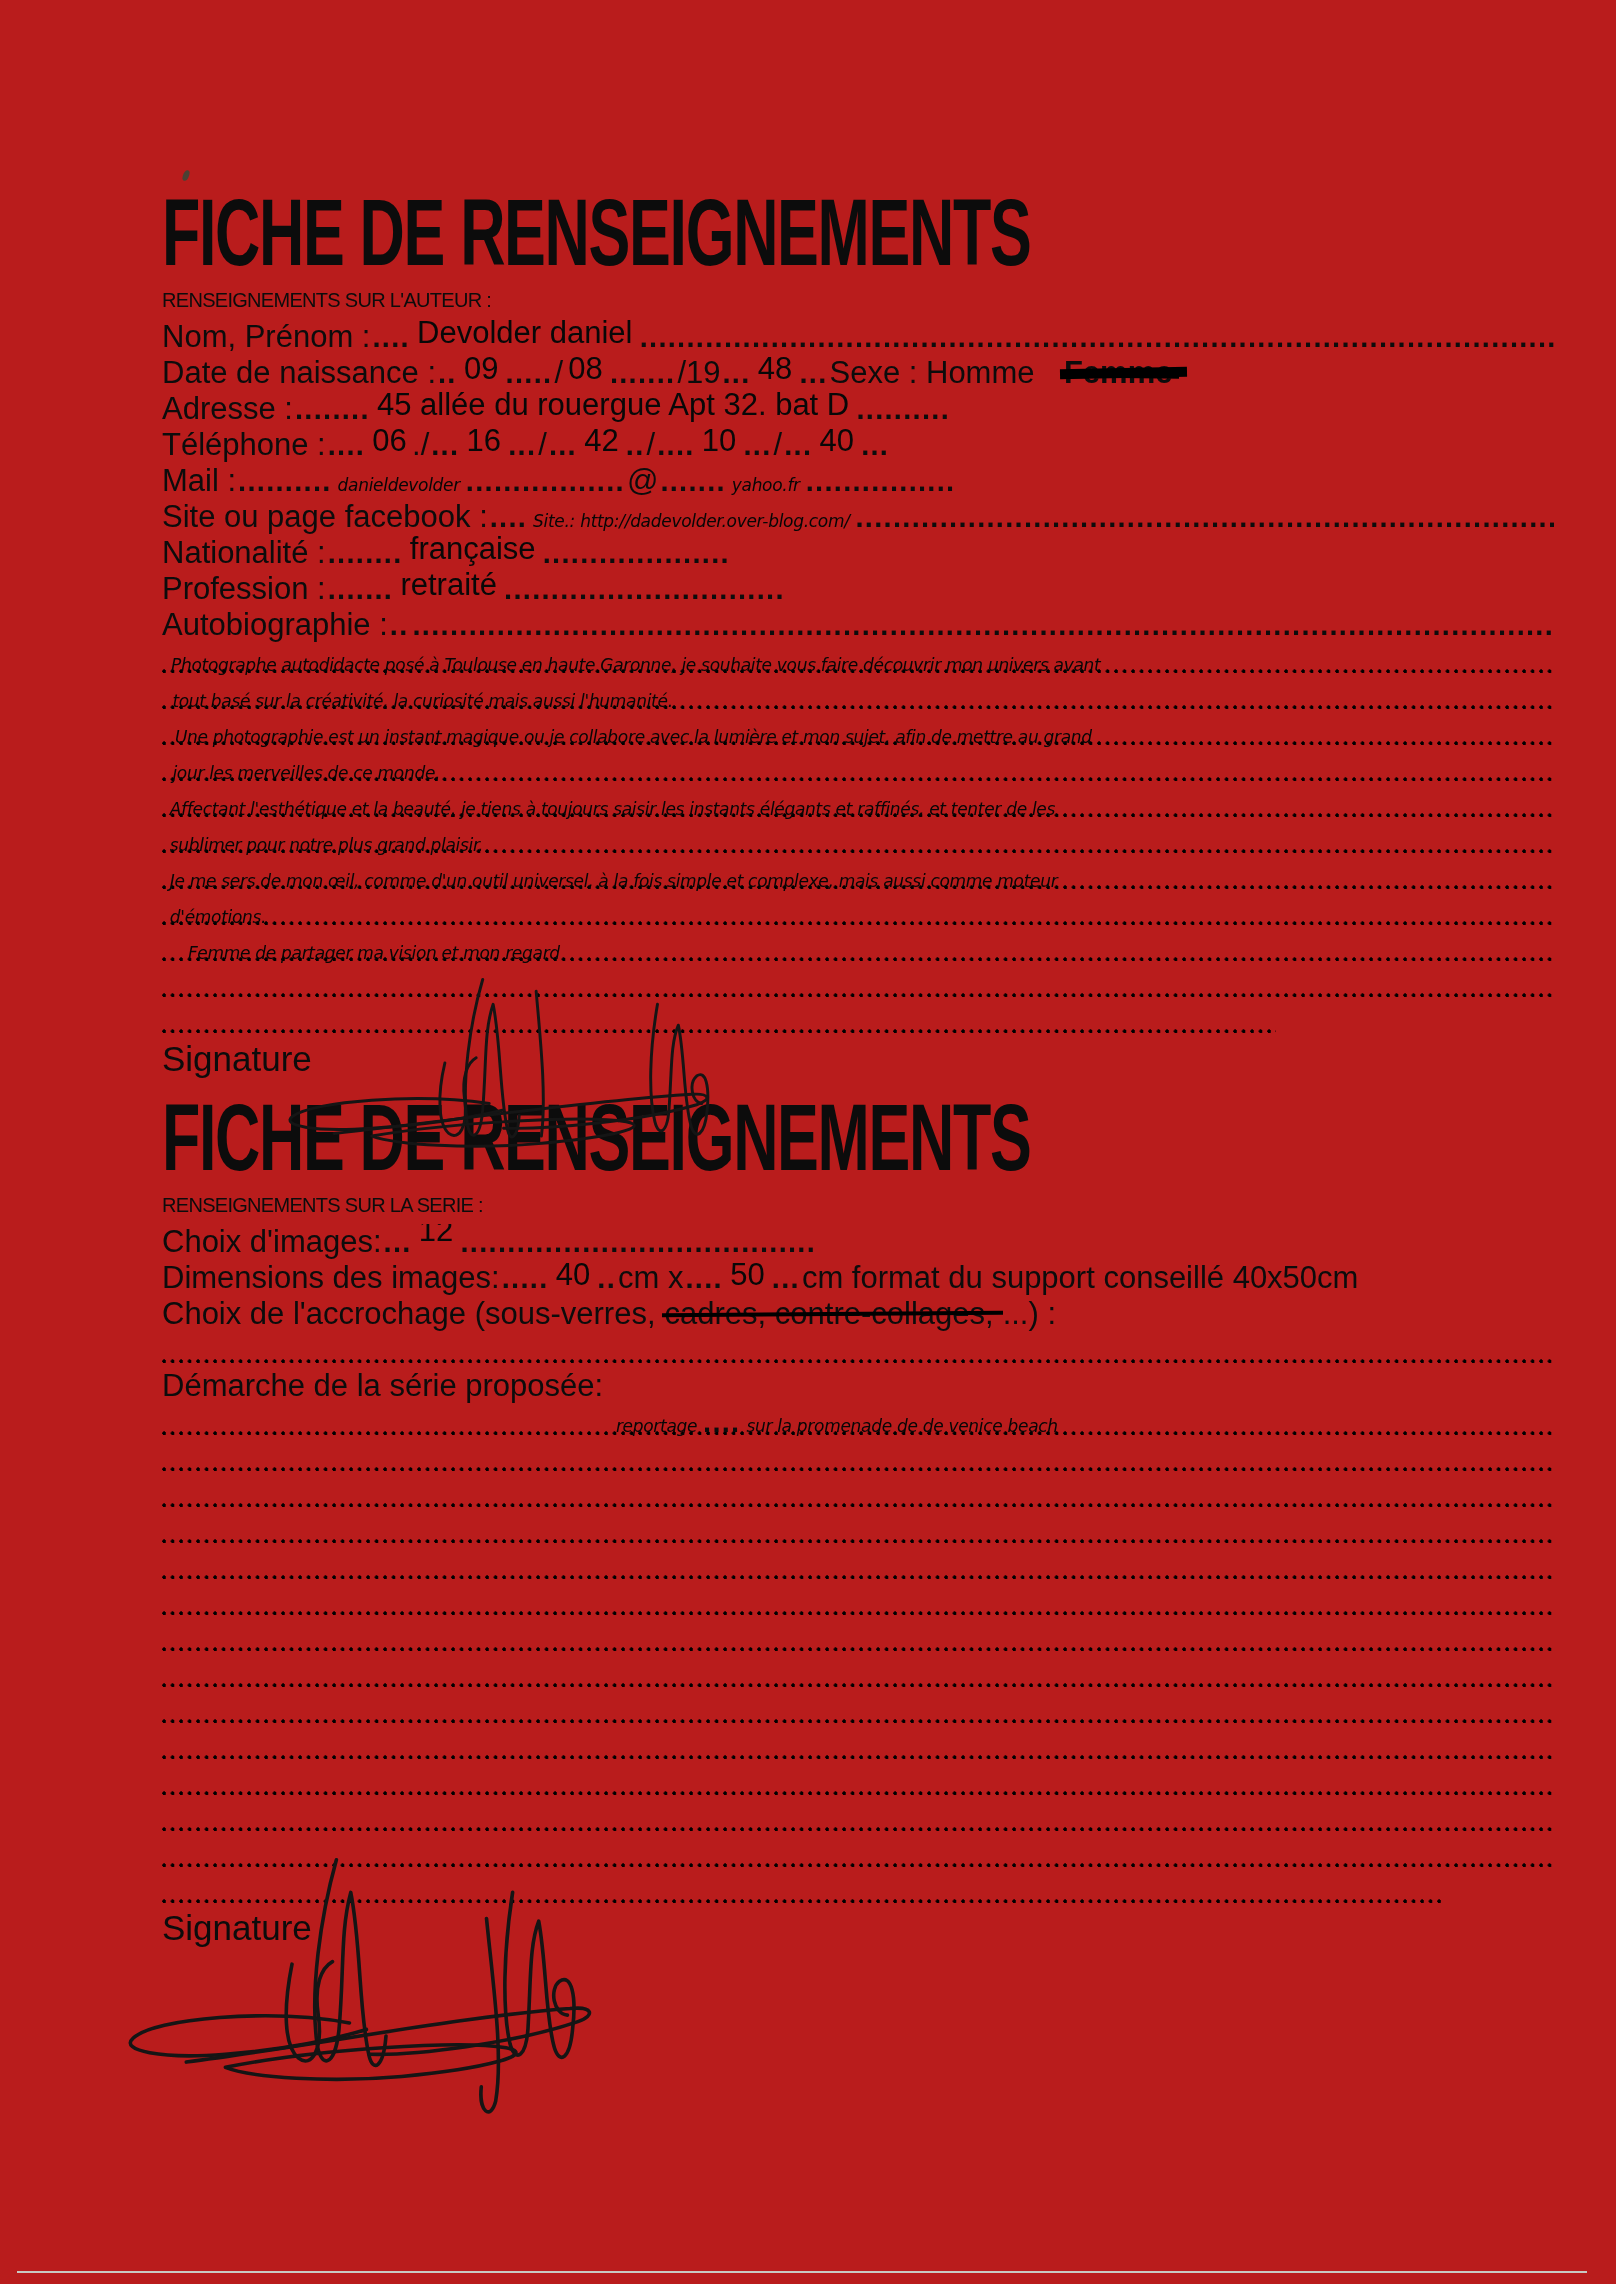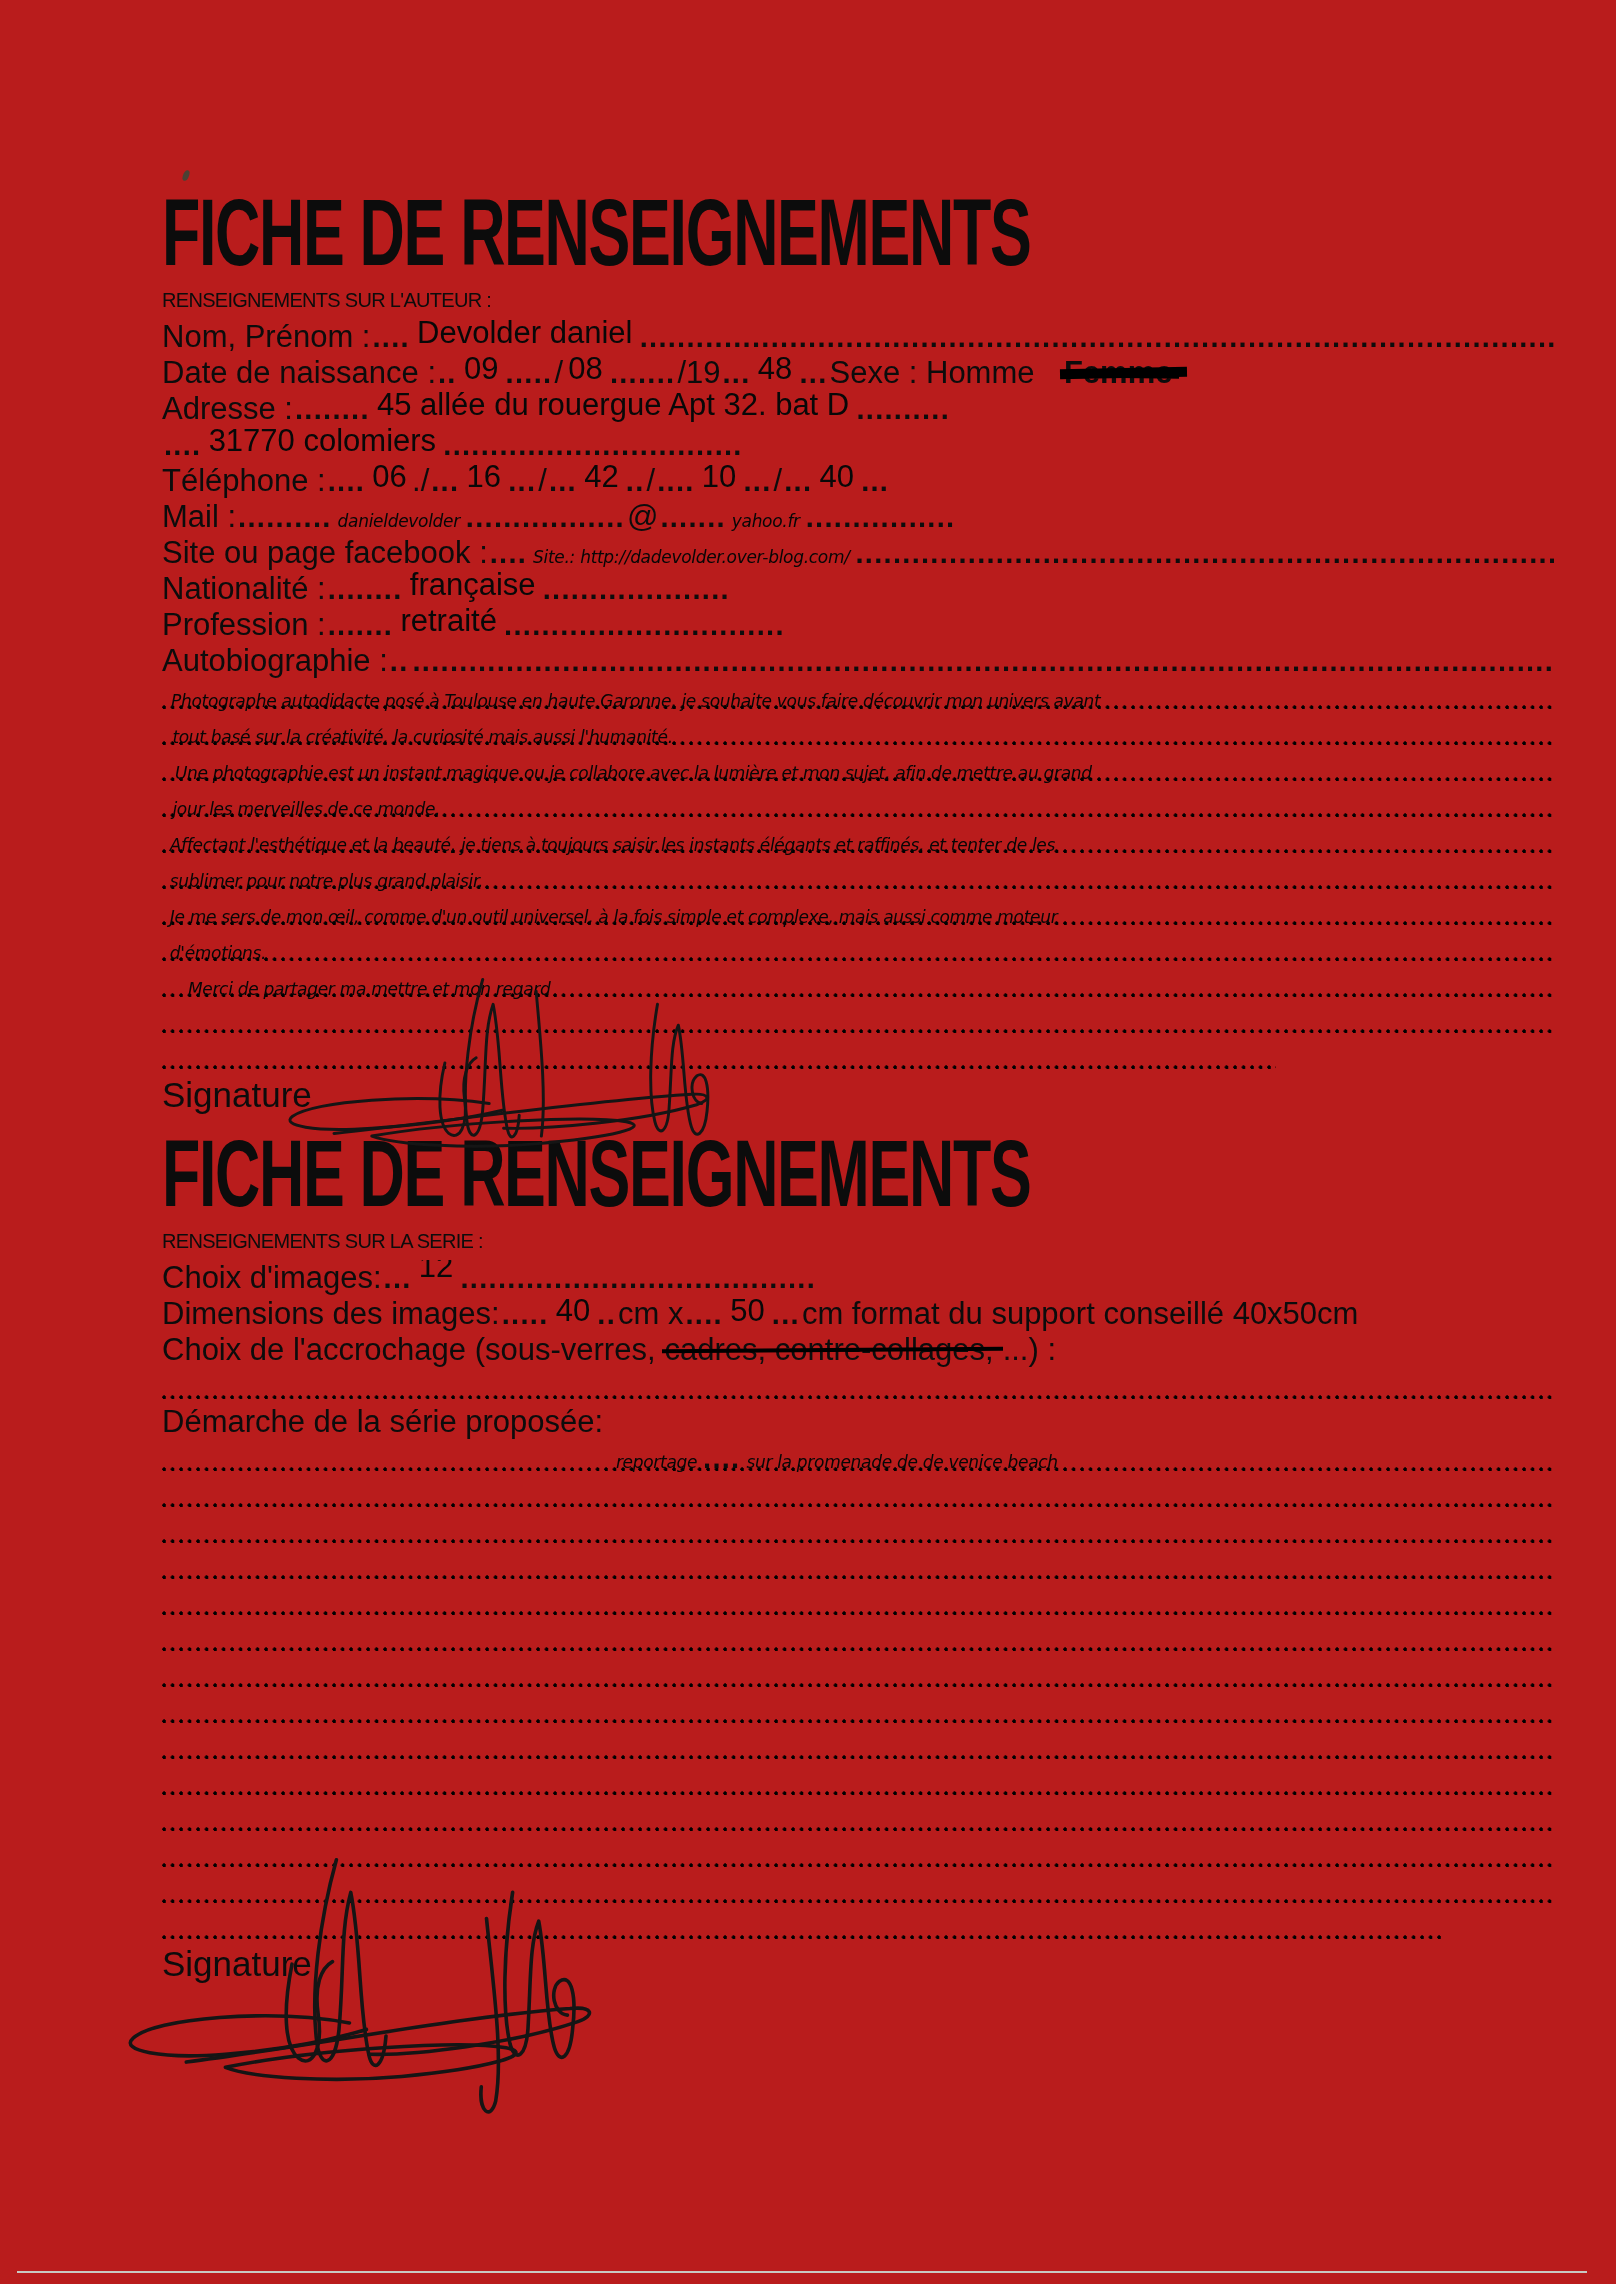--- a/index.html
+++ b/index.html
@@ -65,36 +65,35 @@
   <div class="speck"></div>
 
   <div class="content">
 
     <h1 class="doc-title">FICHE DE RENSEIGNEMENTS</h1>
     <div class="subtitle">RENSEIGNEMENTS SUR L'AUTEUR :</div>
     <div class="rows">
         <div class="row"><span class="print">Nom, Prénom :</span><span class="dots">....</span><span class="hand">Devolder daniel</span><span class="dots">............................................................................................................................................................................................................................................................................................................</span></div>
         <div class="row"><span class="print">Date de naissance :</span><span class="dots">..</span><span class="hand">09</span><span class="dots">.....</span><span class="print">/</span><span class="hand">08</span><span class="dots">.......</span><span class="print">/19</span><span class="dots">...</span><span class="hand">48</span><span class="dots">...</span><span class="print">Sexe : Homme</span><span class="gap" style="width: 10.4px;"></span><span class="print strike-heavy">Femme</span></div>
         <div class="row"><span class="print">Adresse :</span><span class="dots">........</span><span class="hand">45 allée du rouergue Apt 32. bat D</span><span class="dots">..........</span></div>
-        <div class="row"><span class="dots">....</span><span class="hand">31770 colomiers</span><span class="dots">................................</span></div>
         <div class="row"><span class="print">Téléphone :</span><span class="dots">....</span><span class="hand">06</span><span class="print">./</span><span class="dots">...</span><span class="hand">16</span><span class="dots">...</span><span class="print">/</span><span class="dots">...</span><span class="hand">42</span><span class="dots">..</span><span class="print">/</span><span class="dots">....</span><span class="hand">10</span><span class="dots">...</span><span class="print">/</span><span class="dots">...</span><span class="hand">40</span><span class="dots">...</span></div>
         <div class="row"><span class="print">Mail :</span><span class="dots">..........</span><span class="script">danieldevolder</span><span class="dots">.................</span><span class="print">@</span><span class="dots">.......</span><span class="script">yahoo.fr</span><span class="dots">................</span></div>
         <div class="row"><span class="print">Site ou page facebook :</span><span class="dots">....</span><span class="script">Site.: http://dadevolder.over-blog.com/</span><span class="dots">............................................................................................................................................................................................................................................................................................................</span></div>
         <div class="row"><span class="print">Nationalité :</span><span class="dots">........</span><span class="hand">française</span><span class="dots">....................</span></div>
         <div class="row"><span class="print">Profession :</span><span class="dots">.......</span><span class="hand">retraité</span><span class="dots">..............................</span></div>
         <div class="row"><span class="print">Autobiographie :</span><span class="dots">..</span><span class="dots">............................................................................................................................................................................................................................................................................................................</span></div>
         <div class="row ruled"><span class="gap" style="width: 5.2px;"></span><span class="script">Photographe autodidacte posé à Toulouse en haute Garonne, je souhaite vous faire découvrir mon univers avant</span></div>
         <div class="row ruled"><span class="gap" style="width: 6.5px;"></span><span class="script">tout basé sur la créativité, la curiosité mais aussi l'humanité.</span></div>
         <div class="row ruled"><span class="gap" style="width: 9px;"></span><span class="script">Une photographie est un instant magique ou je collabore avec la lumière et mon sujet, afin de mettre au grand</span></div>
         <div class="row ruled"><span class="gap" style="width: 6.5px;"></span><span class="script">jour les merveilles de ce monde.</span></div>
         <div class="row ruled"><span class="gap" style="width: 3.9px;"></span><span class="script">Affectant l'esthétique et la beauté, je tiens à toujours saisir les instants élégants et raffinés, et tenter de les</span></div>
         <div class="row ruled"><span class="gap" style="width: 3.9px;"></span><span class="script">sublimer pour notre plus grand plaisir.</span></div>
         <div class="row ruled"><span class="gap" style="width: 3.9px;"></span><span class="script">Je me sers de mon œil, comme d'un outil universel, à la fois simple et complexe, mais aussi comme moteur</span></div>
         <div class="row ruled"><span class="gap" style="width: 3.9px;"></span><span class="script">d'émotions.</span></div>
-        <div class="row ruled"><span class="gap" style="width: 22px;"></span><span class="script">Merci de partager ma mettre et mon regard</span></div>
+        <div class="row ruled"><span class="gap" style="width: 22px;"></span><span class="script">Femme de partager ma vision et mon regard</span></div>
         <div class="row ruled"></div>
         <div class="row ruled" style="width: 80%;"></div>
       </div>
     <div class="row sig-row">
       <span class="print">Signature</span>
     </div>
 
     <h1 class="doc-title second">FICHE DE RENSEIGNEMENTS</h1>
     <div class="subtitle">RENSEIGNEMENTS SUR LA SERIE :</div>
     <div class="rows">

